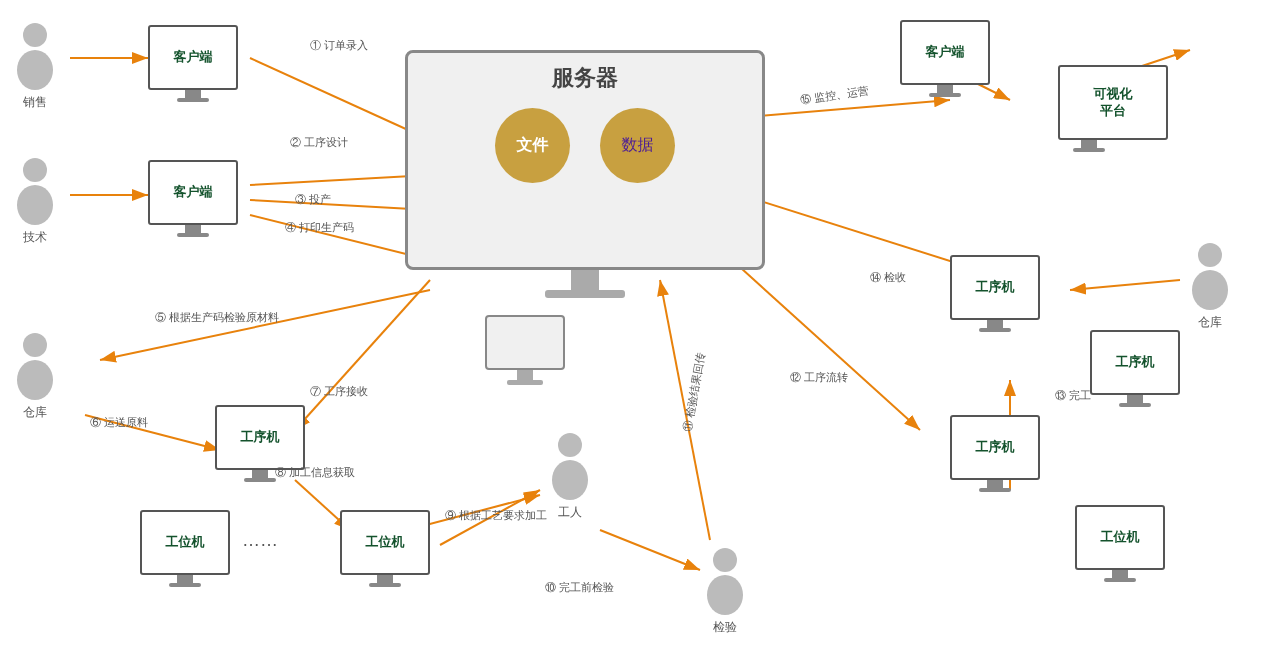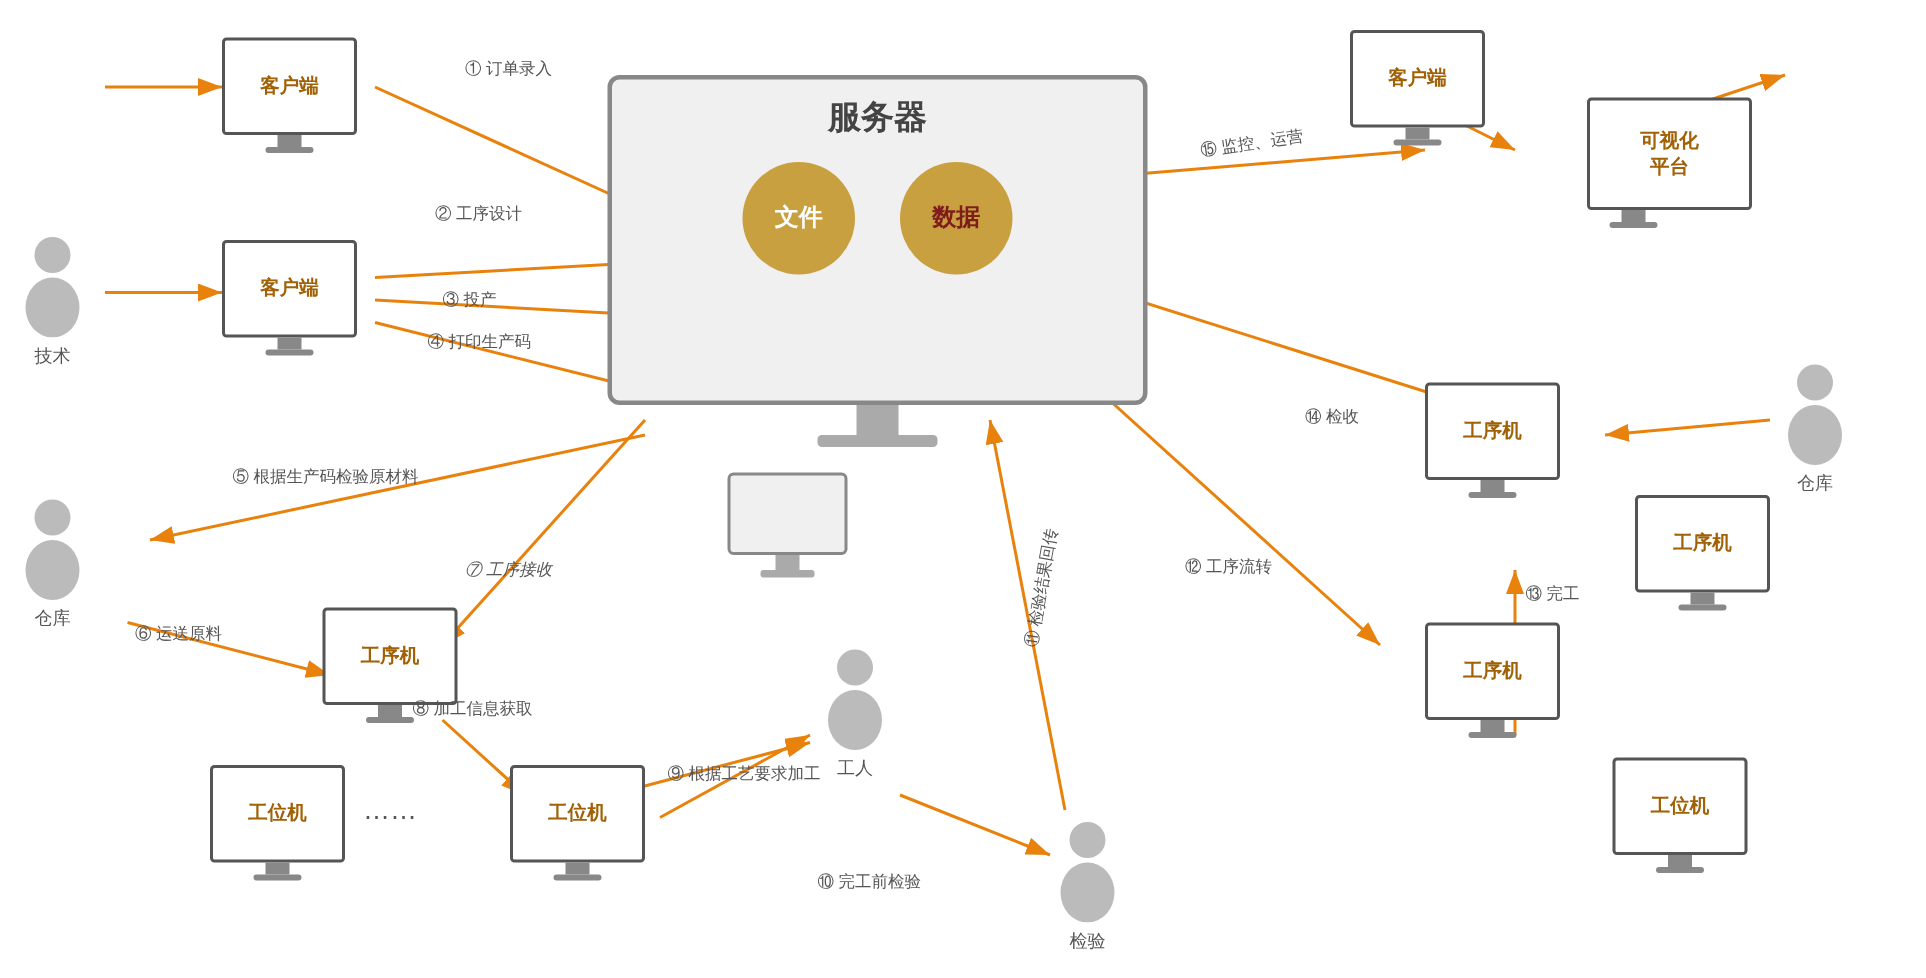--- a/index.html
+++ b/index.html
@@ -50,21 +50,21 @@
       align-items: center;
     }
     .sm-screen {
       border: 2px solid #555;
       background: #fff;
       display: flex;
       align-items: center;
       justify-content: center;
       font-size: 13px;
       font-weight: bold;
-      color: #a16207;
+      color: #14532d;
       border-radius: 3px;
       text-align: center;
       line-height: 1.3;
     }
     .sm-stand {
       width: 16px;
       height: 8px;
       background: #888;
     }
     .sm-base {
@@ -132,20 +132,27 @@
 
     <line x1="1100" y1="80" x2="1190" y2="50" stroke="#e8820c" stroke-width="2" marker-end="url(#arrowhead)"></line>
 
     <line x1="950" y1="70" x2="1010" y2="100" stroke="#e8820c" stroke-width="2" marker-end="url(#arrowhead)"></line>
 
     <line x1="1180" y1="280" x2="1070" y2="290" stroke="#e8820c" stroke-width="2" marker-end="url(#arrowhead)"></line>
 
     <line x1="1010" y1="490" x2="1010" y2="460" stroke="#e8820c" stroke-width="2" marker-end="url(#arrowhead)"></line>
   </svg>
 
+  <div class="person-svg" style="left:10px; top:20px;">
+    <svg width="50" height="70" viewBox="0 0 50 70">
+      <circle cx="25" cy="15" r="12" fill="#bbb"></circle>
+      <ellipse cx="25" cy="50" rx="18" ry="20" fill="#bbb"></ellipse>
+    </svg>
+    <span class="person-label">销售</span>
+  </div>
 
   <div class="person-svg" style="left:10px; top:155px;">
     <svg width="50" height="70" viewBox="0 0 50 70">
       <circle cx="25" cy="15" r="12" fill="#bbb"></circle>
       <ellipse cx="25" cy="50" rx="18" ry="20" fill="#bbb"></ellipse>
     </svg>
     <span class="person-label">技术</span>
   </div>
 
   <div class="person-svg" style="left:10px; top:330px;">
@@ -272,21 +279,21 @@
 
   <div style="position:absolute; left:242px; top:530px; font-size:18px; color:#555;">……</div>
 
   <div style="position:absolute; left:405px; top:50px;">
     <div style="width:360px; height:220px; border:3px solid #888; background:#f0f0f0; border-radius:8px; display:flex; flex-direction:column; align-items:center; justify-content:flex-start; padding-top:10px;">
       <div style="font-size:22px; font-weight:bold; color:#444; margin-bottom:15px;">服务器</div>
       <div style="display:flex; gap:30px;">
         <div style="width:75px;height:75px;background:#c8a040;border-radius:50%;display:flex;align-items:center;justify-content:center;color:#fff;font-size:16px;font-weight:bold;">
           <span>文件</span>
         </div>
-        <div style="width:75px;height:75px;background:#c8a040;border-radius:50%;display:flex;align-items:center;justify-content:center;color:#7f1d1d;font-size:16px;font-weight:bold;">
+        <div style="width:75px;height:75px;background:#c8a040;border-radius:50%;display:flex;align-items:center;justify-content:center;color:#4c1d95;font-size:16px;font-weight:normal;">
           <span>数据</span>
         </div>
       </div>
     </div>
 
     <div style="width:28px;height:20px;background:#aaa;margin:0 auto;"></div>
     <div style="width:80px;height:8px;background:#aaa;border-radius:3px;margin:0 auto;"></div>
 
     <div style="position:absolute; left:80px; top:265px; display:flex;flex-direction:column;align-items:center;">
       <div style="width:80px;height:55px;border:2px solid #888;background:#f0f0f0;border-radius:4px;"></div>
@@ -294,23 +301,23 @@
       <div style="width:36px;height:5px;background:#aaa;border-radius:2px;"></div>
     </div>
   </div>
 
   <div class="arrow-label" style="left:310px; top:38px;">① 订单录入</div>
   <div class="arrow-label" style="left:290px; top:135px;">② 工序设计</div>
   <div class="arrow-label" style="left:295px; top:192px;">③ 投产</div>
   <div class="arrow-label" style="left:285px; top:220px;">④ 打印生产码</div>
   <div class="arrow-label" style="left:155px; top:310px;">⑤ 根据生产码检验原材料</div>
   <div class="arrow-label" style="left:90px; top:415px;">⑥ 运送原料</div>
-  <div class="arrow-label" style="left:310px; top:372px;font-style:italic;">⑦ 工序接收</div>
+  <div class="arrow-label" style="left:310px; top:384px;">⑦ 工序接收</div>
   <div class="arrow-label" style="left:275px; top:465px;">⑧ 加工信息获取</div>
   <div class="arrow-label" style="left:445px; top:508px;">⑨ 根据工艺要求加工</div>
   <div class="arrow-label" style="left:545px; top:580px;">⑩ 完工前检验</div>
   <div class="arrow-label" style="left:680px; top:430px; transform:rotate(-80deg); transform-origin: left top;">⑪ 检验结果回传</div>
   <div class="arrow-label" style="left:790px; top:370px;">⑫ 工序流转</div>
-  <div class="arrow-label" style="left:1017px; top:388px;">⑬ 完工</div>
+  <div class="arrow-label" style="left:1055px; top:388px;">⑬ 完工</div>
   <div class="arrow-label" style="left:870px; top:270px;">⑭ 检收</div>
   <div class="arrow-label" style="left:800px; top:88px; transform:rotate(-8deg);">⑮ 监控、运营</div>
 
 </div>
 
 </body></html>

